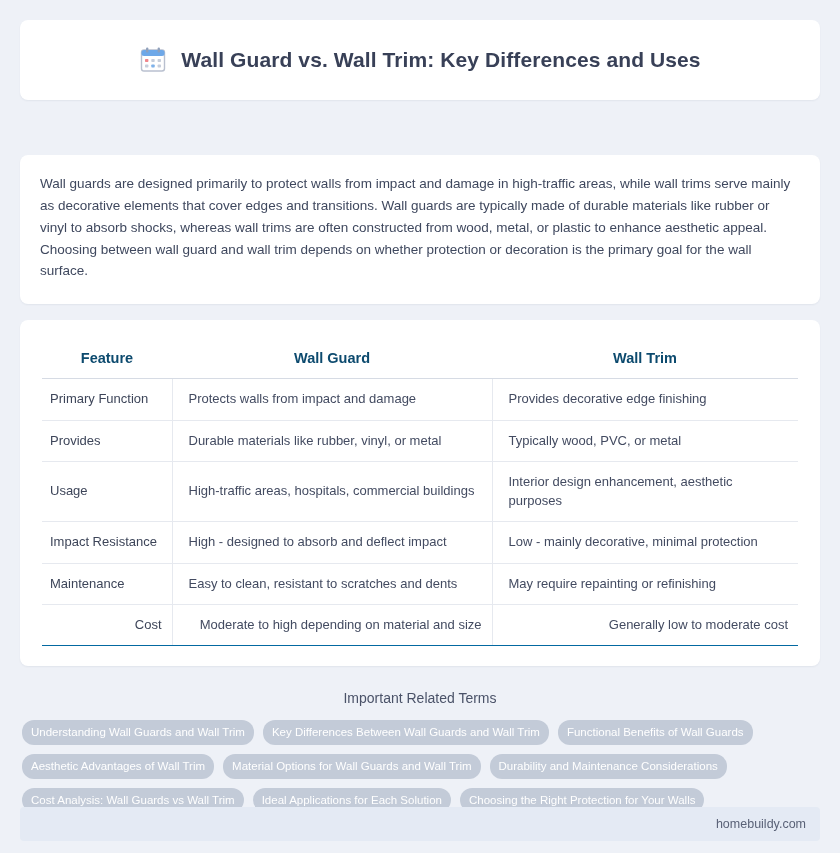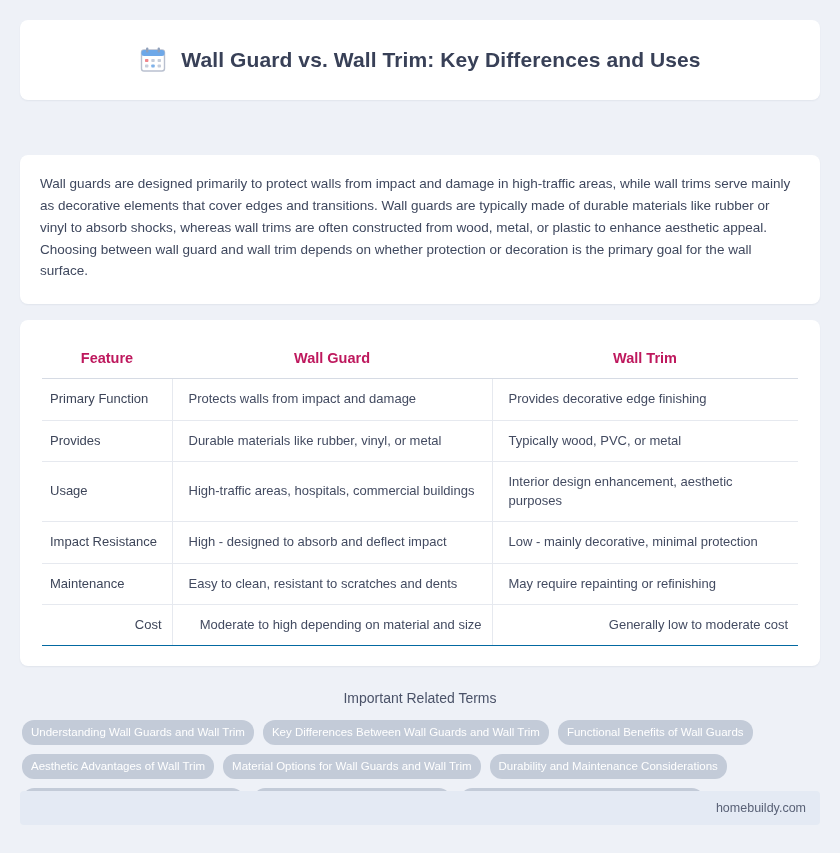--- a/index.html
+++ b/index.html
@@ -62,21 +62,21 @@
     padding: 22px 22px 20px 22px;
   }
   table.compare {
     width: 100%;
     border-collapse: collapse;
     table-layout: fixed;
   }
   table.compare th {
     font-size: 14.5px;
     font-weight: bold;
-    color: #be185d;
+    color: #0c4a6e;
     padding: 8px 10px 12px 10px;
     text-align: center;
     border-bottom: 1px solid #d6dbe4;
   }
   table.compare th.col-feature { width: 130px; }
   table.compare th.col-guard { width: 320px; }
   table.compare td {
     font-size: 13px;
     color: #434b61;
     padding: 11px 10px;
@@ -120,21 +120,21 @@
     border-radius: 12px;
     padding: 6px 9px;
     line-height: 1.1;
     white-space: nowrap;
   }
   
   .footer {
     position: absolute;
     left: 20px;
     right: 20px;
-    bottom: 28px;
+    bottom: 12px;
     height: 34px;
     background: #e4eaf4;
     border-radius: 4px;
     display: flex;
     align-items: center;
     justify-content: flex-end;
     padding-right: 14px;
   }
   .footer-text {
     font-size: 12.5px;

